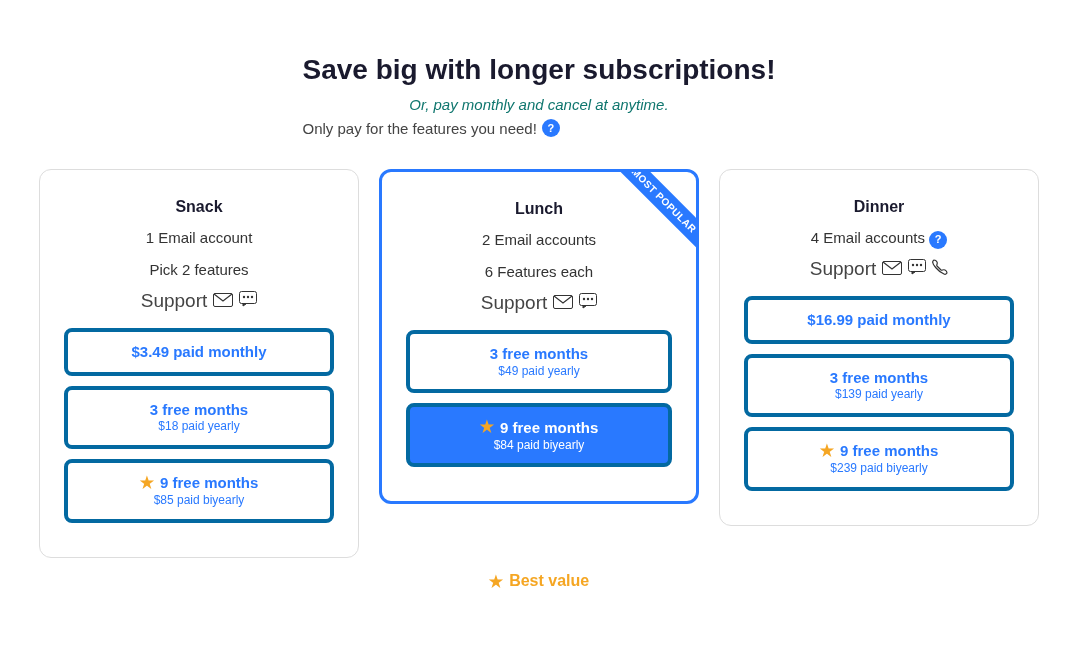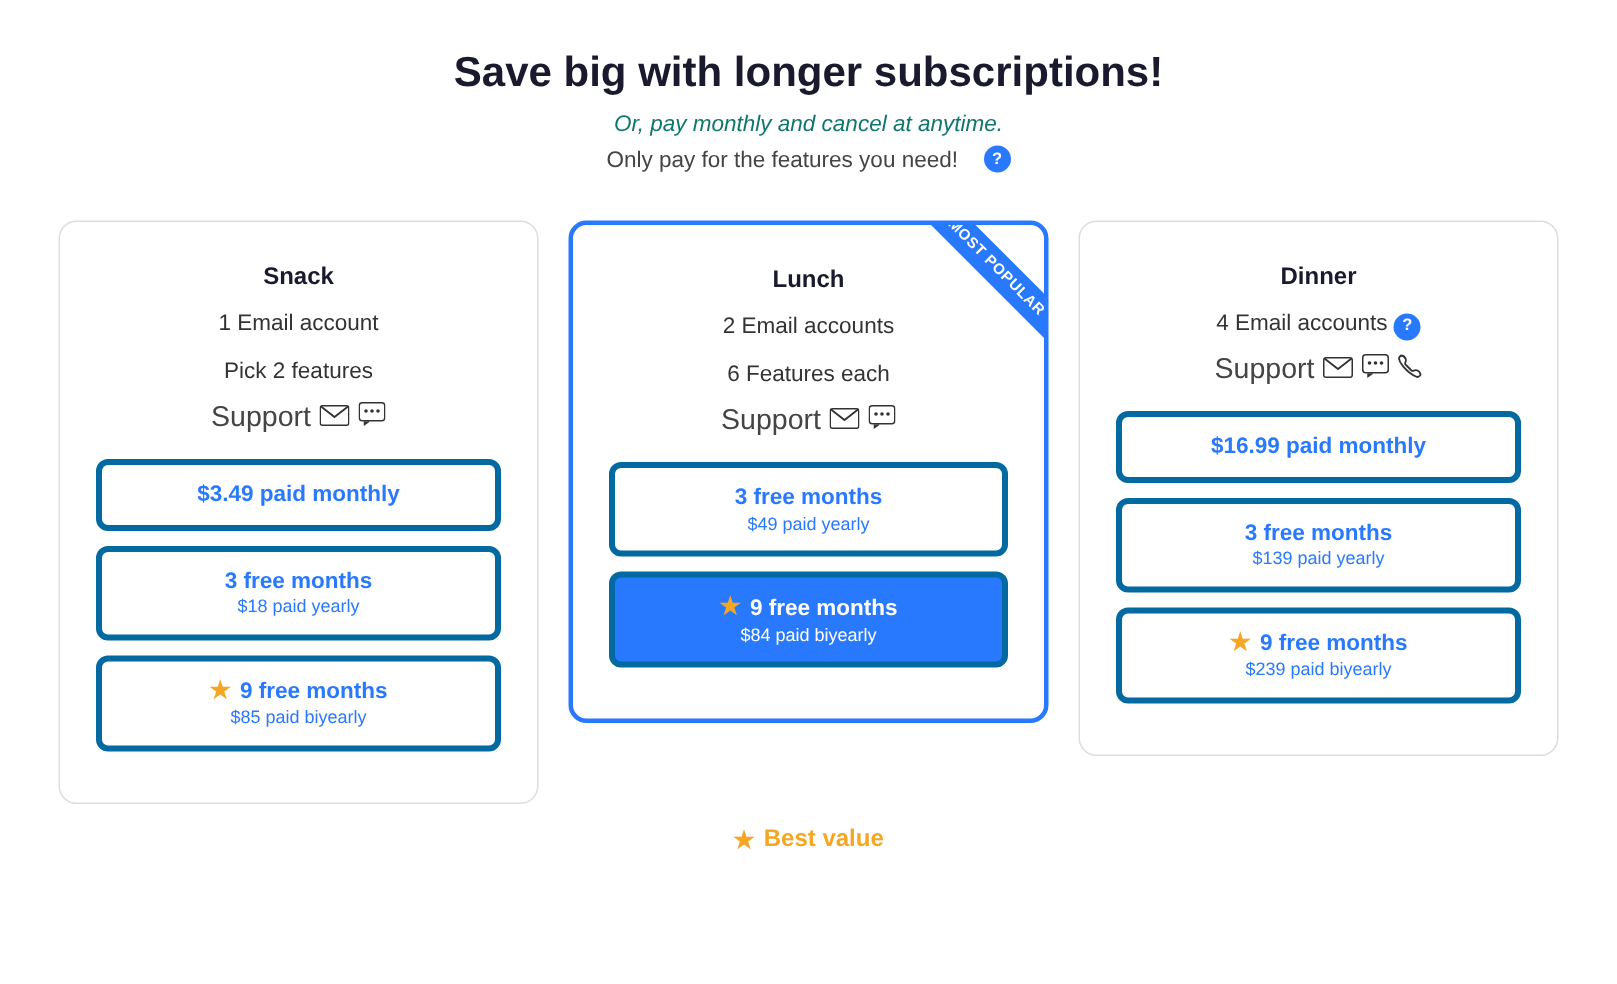--- a/index.html
+++ b/index.html
@@ -9,40 +9,40 @@
       color: #1a1a2e;
       min-height: 656px;
       display: flex;
       flex-direction: column;
       align-items: center;
       padding: 32px 20px 20px;
     }
     .header {
       text-align: center;
       margin-bottom: 32px;
+      margin-top: 22px;
     }
     .header h1 {
       font-size: 28px;
       font-weight: 800;
       color: #1a1a2e;
       margin-bottom: 10px;
     }
     .header .subtitle {
       font-size: 15px;
       color: #0f766e;
       font-style: italic;
       margin-bottom: 6px;
     }
     .header .pay-line {
       font-size: 15px;
       color: #444;
       display: flex;
       align-items: center;
-      justify-content: center;
-      gap: 17px;
+      gap: 5px;
     }
     .question-icon {
       display: inline-flex;
       align-items: center;
       justify-content: center;
       width: 18px;
       height: 18px;
       background: #2979ff;
       color: #fff;
       border-radius: 50%;

